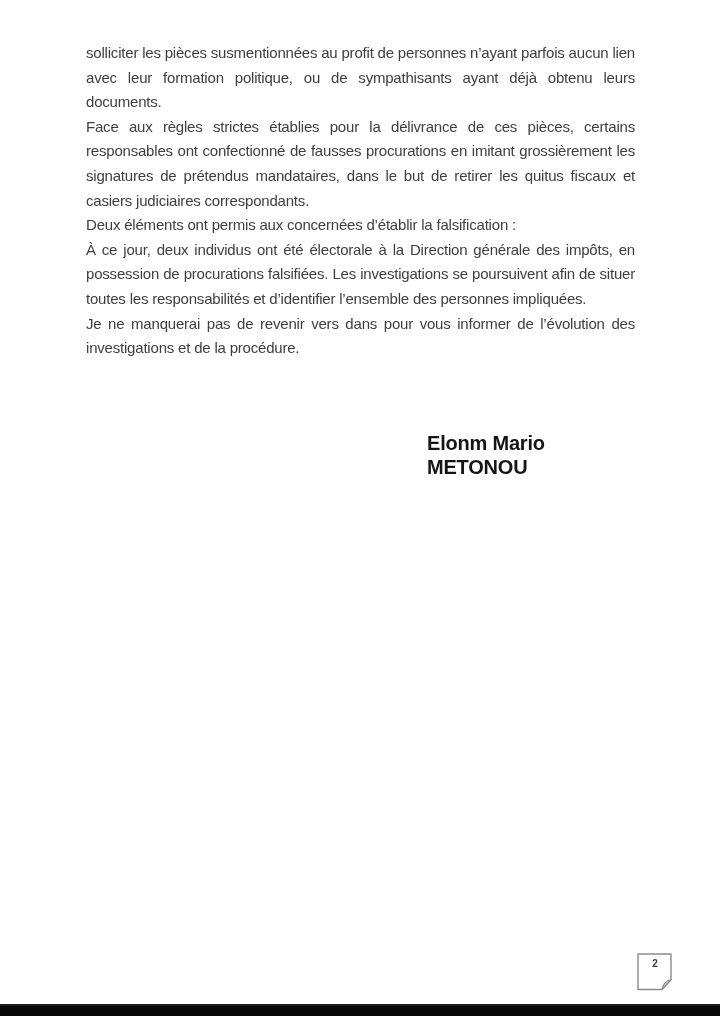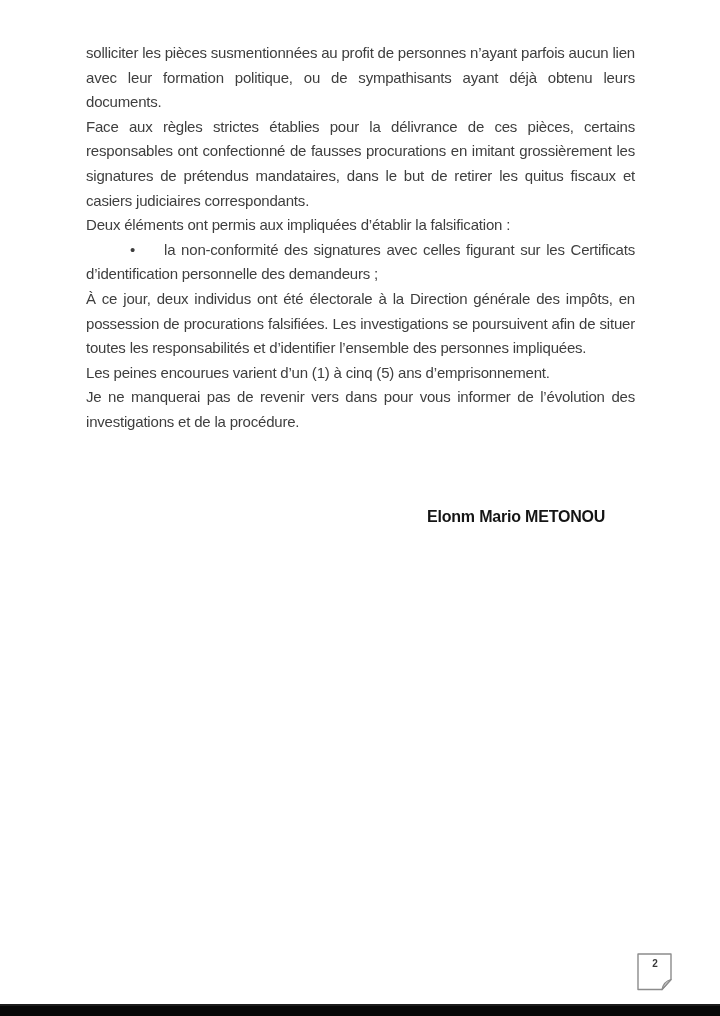--- a/index.html
+++ b/index.html
@@ -27,21 +27,21 @@
     text-align: justify;
   }
   .content p { margin: 0; }
   .gap { margin-top: 21px; }
   .bullet { text-indent: 44px; }
   .bullet-gap { display: inline-block; width: 29px; }
   .signature {
     margin-top: 70px;
     margin-left: 341px;
     font-weight: bold;
-    font-size: 16px;
+    font-size: 20px;
     letter-spacing: -0.2px;
     color: #151515;
     text-align: left;
   }
   .page-badge {
     position: absolute;
     left: 636px;
     top: 952px;
     width: 38px;
     height: 40px;
@@ -70,29 +70,27 @@
 <body>
 
 <div class="page">
 
   <div class="content">
 
     <p class="para">solliciter les pièces susmentionnées au profit de personnes n’ayant parfois aucun lien avec leur formation politique, ou de sympathisants ayant déjà obtenu leurs documents.</p>
 
     <p class="para">Face aux règles strictes établies pour la délivrance de ces pièces, certains responsables ont confectionné de fausses procurations en imitant grossièrement les signatures de prétendus mandataires, dans le but de retirer les quitus fiscaux et casiers judiciaires correspondants.</p>
 
-    <p class="para gap">Deux éléments ont permis aux impliquées d’établir la falsification :</p>
+    <p class="para gap">Deux éléments ont permis aux concernées d’établir la falsification :</p>
 
-    <p class="bullet"><span>•</span><span class="bullet-gap"></span><span>la non-conformité des signatures avec celles figurant sur les Certificats d’identification personnelle des demandeurs ;</span></p>
 
 
     <p class="para gap">À ce jour, deux individus ont été électorale à la Direction générale des impôts, en possession de procurations falsifiées. Les investigations se poursuivent afin de situer toutes les responsabilités et d’identifier l’ensemble des personnes impliquées.</p>
 
 
-    <p class="para">Les peines encourues varient d’un (1) à cinq (5) ans d’emprisonnement.</p>
 
     <p class="para gap">Je ne manquerai pas de revenir vers dans pour vous informer de l’évolution des investigations et de la procédure.</p>
 
     <div class="signature">Elonm Mario METONOU</div>
 
   </div>
 
   <div class="page-badge">
     <svg width="38" height="40" viewBox="0 0 38 40">
       <path d="M2 2 H35 V27.5 L26 37.5 H2 Z" fill="#ffffff" stroke="#8c8c8c" stroke-width="1.4" stroke-linejoin="round"></path>

